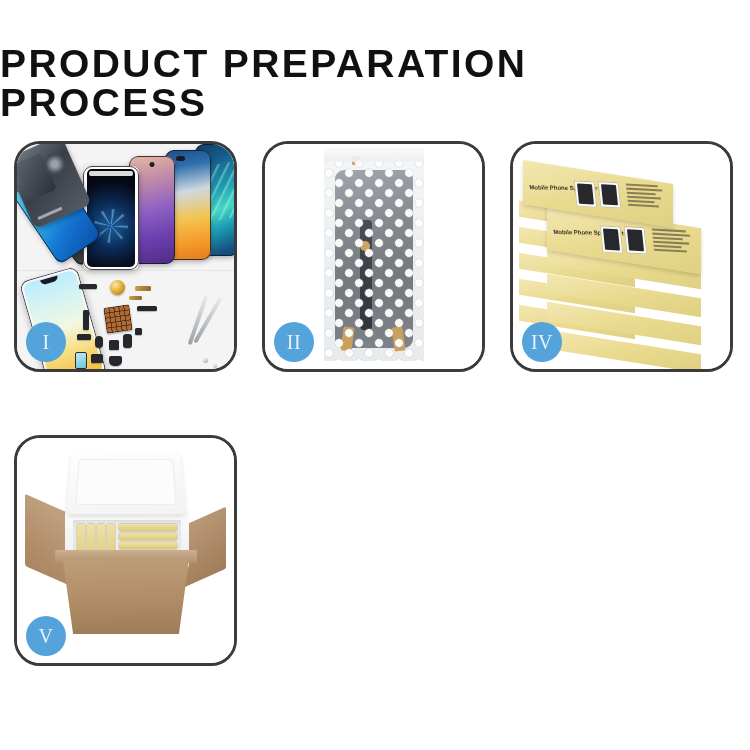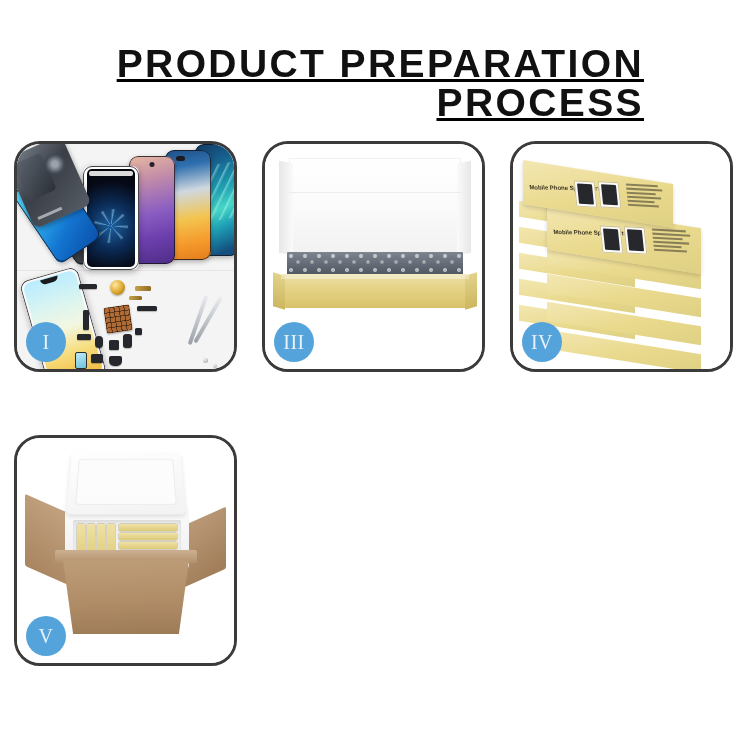--- a/index.html
+++ b/index.html
@@ -7,21 +7,21 @@
   body{
     width:750px;height:750px;
     background:#ffffff;
     font-family:"Liberation Sans", sans-serif;
     overflow:hidden;
     position:relative;
   }
   .sheet{position:absolute;inset:0;}
 
   
-  .header{position:absolute;left:0;top:0;width:644px;text-align:right;text-decoration:underline;}
+  .header{position:absolute;left:0;top:0;width:644px;text-align:left;}
   .title{
     font-size:39px;line-height:1;font-weight:700;letter-spacing:2.4px;
     color:#111111;margin:0;padding-top:44px;
     font-family:"Liberation Sans", sans-serif;
   }
   .subtitle{
     font-size:14.5px;color:#1a1a1a;margin:0;padding-top:14px;letter-spacing:.2px;
     font-family:"Liberation Sans", sans-serif;
   }
 
@@ -364,38 +364,38 @@
         <div class="part screw" style="left:196px;top:220px;width:4px;height:4px;"></div>
 
         <div class="tweezer">
           <span class="a"></span>
             <span class="b"></span>
         </div>
       </div>
       <div class="badge">I</div>
     </div>
 
-
     <div class="panel">
       <div class="photo">
-        <div class="p3-bg"></div>
-        <div class="p3-lid">
-          <div class="flapL"></div>
-            <div class="flapR"></div>
-            <div class="crease"></div>
-        </div>
-        <div class="p3-foam"></div>
-        <div class="p3-box">
-          <div class="left"></div>
-            <div class="right"></div>
-            <div class="lip"></div>
+        <div class="p2-bg"></div>
+        <div class="bubblebag">
+          <div class="inner"></div>
+          <div class="cable"></div>
+          <div class="tape1"></div>
+          <div class="tape2"></div>
+          <div class="tape3"></div>
+          <div class="tape4"></div>
+          <div class="bubbles2"></div>
+          <div class="bubbles"></div>
+          <div class="seal"></div>
         </div>
       </div>
-      <div class="badge badge-iii">III</div>
+      <div class="badge">II</div>
     </div>
+
 
     <div class="panel">
       <div class="photo">
         <div class="p4-bg"></div>
         <div class="stack">
 
           <div class="sbox" style="left:2px;top:52px;width:116px;height:16px;transform:skewY(9deg);">
               <div class="top"></div>
             </div>
           <div class="sbox" style="left:2px;top:78px;width:116px;height:16px;transform:skewY(9deg);">

